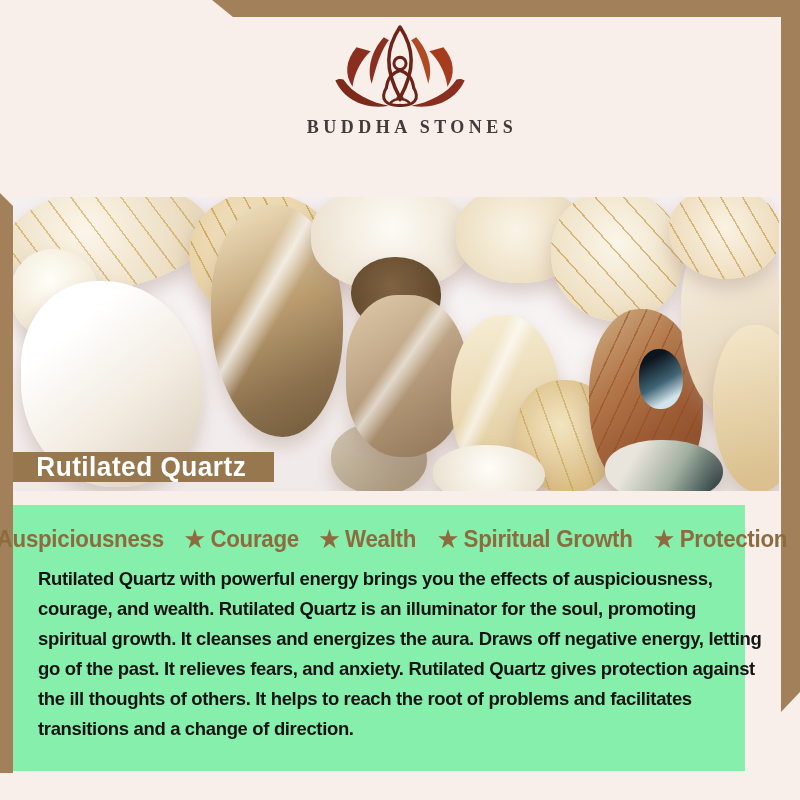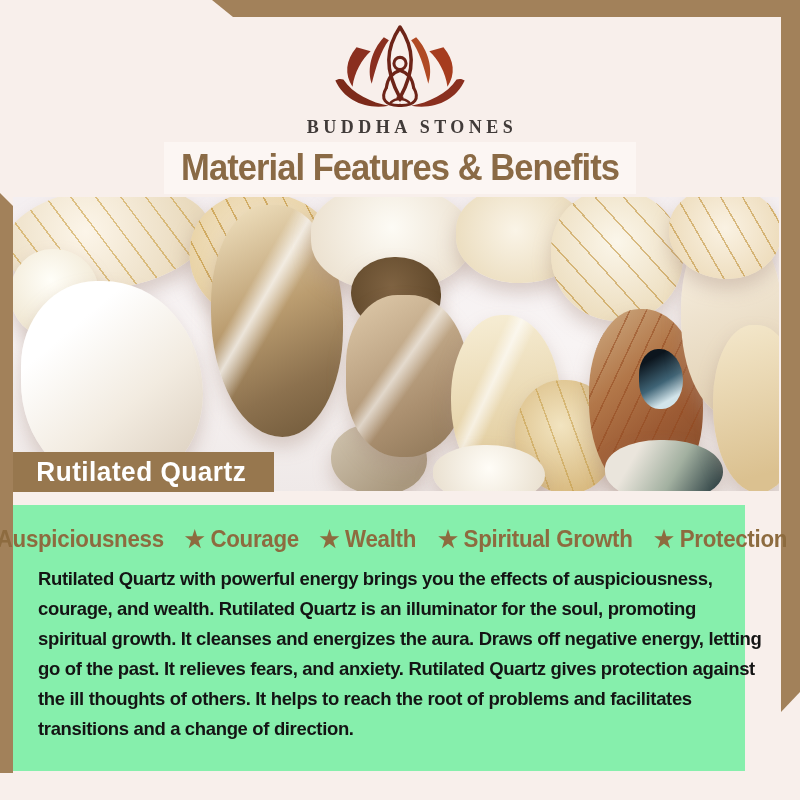--- a/index.html
+++ b/index.html
@@ -45,21 +45,21 @@
   }
 
   
   .photo{
     position:absolute;left:13px;top:197px;width:766px;height:294px;
     background:linear-gradient(180deg,#f4eff1 0%,#f8f4f4 50%,#efe9e8 100%);
     overflow:hidden;
   }
   .stone{position:absolute;box-shadow:0 10px 18px rgba(167,143,128,.38);}
   .photo-label{
-    position:absolute;left:13px;top:452px;height:40px;background:#97774e;
+    position:absolute;left:13px;top:452px;height:30px;background:#97774e;
     display:flex;align-items:center;padding:0 24px 0 20px;z-index:5;
   }
   .photo-label .label-text{
     color:#ffffff;font-size:27px;font-weight:bold;letter-spacing:.5px;
     transform:scaleX(.97);white-space:nowrap;
   }
 
   
   .info-panel{
     position:absolute;left:13px;top:505px;width:732px;height:266px;background:#86efac;
@@ -105,23 +105,20 @@
 
       <circle cx="150" cy="82" r="12" fill="none" stroke="#6d2418" stroke-width="6"></circle>
       <path d="M150,96 C133,101 125,113 123,130 M150,96 C167,101 175,113 177,130" fill="none" stroke="#6d2418" stroke-width="6" stroke-linecap="round"></path>
       <path d="M123,130 C110,152 121,166 150,165 C179,166 190,152 177,130" fill="none" stroke="#6d2418" stroke-width="6" stroke-linecap="round"></path>
       <path d="M132,159 C141,150 159,150 168,159" fill="none" stroke="#6d2418" stroke-width="5" stroke-linecap="round"></path>
       <path d="M145,149 l5,6 l5,-6" fill="none" stroke="#6d2418" stroke-width="4" stroke-linecap="round"></path>
     </svg>
   </div>
   <div class="brand-name">BUDDHA STONES</div>
 
-  <div class="heading-panel">
-    <span class="title">Material Features &amp; Benefits</span>
-  </div>
 
   <div class="photo">
 
     <div class="stone" style="left:-8px;top:-10px;width:205px;height:102px;border-radius:46% 54% 50% 50%;transform:rotate(-9deg);background:repeating-linear-gradient(62deg,rgba(195,146,42,0) 0 9px,rgba(195,146,42,.5) 9px 10.5px,rgba(195,146,42,0) 10.5px 20px),radial-gradient(circle at 40% 40%,#fcf5e9,#e9dabd 80%);"></div>
     <div class="stone" style="left:-2px;top:52px;width:88px;height:88px;border-radius:48% 52% 50% 46%;background:radial-gradient(circle at 45% 35%,#fffef8,#f0e7d2 75%,#e2d5b8);"></div>
     <div class="stone" style="left:8px;top:84px;width:182px;height:206px;border-radius:42% 56% 46% 52%;background:linear-gradient(140deg,#ffffff 25%,#f2ebe0 60%,#ded2c2 90%);"></div>
     <div class="stone" style="left:176px;top:-4px;width:152px;height:132px;border-radius:46% 50% 48% 52%;transform:rotate(7deg);background:repeating-linear-gradient(55deg,rgba(187,135,35,0) 0 8px,rgba(187,135,35,.55) 8px 9.5px,rgba(187,135,35,0) 9.5px 17px),radial-gradient(circle at 45% 40%,#f6ead2,#e4cb97 85%);"></div>
     <div class="stone" style="left:198px;top:8px;width:132px;height:232px;border-radius:42% 50% 46% 54%;background:linear-gradient(120deg,rgba(255,255,255,0) 32%,rgba(255,255,255,.75) 40%,rgba(255,255,255,0) 50%),linear-gradient(155deg,#ead9b6 8%,#bb9d70 45%,#8c714e 75%,#6f5839 100%);"></div>
     <div class="stone" style="left:318px;top:226px;width:96px;height:72px;border-radius:46% 50% 48% 50%;background:linear-gradient(140deg,#d2c6b1,#a9987e 80%);"></div>
     <div class="stone" style="left:298px;top:-12px;width:162px;height:106px;border-radius:45% 52% 50% 48%;background:radial-gradient(circle at 50% 40%,#fdfbf5,#ebe0ce 85%);"></div>

